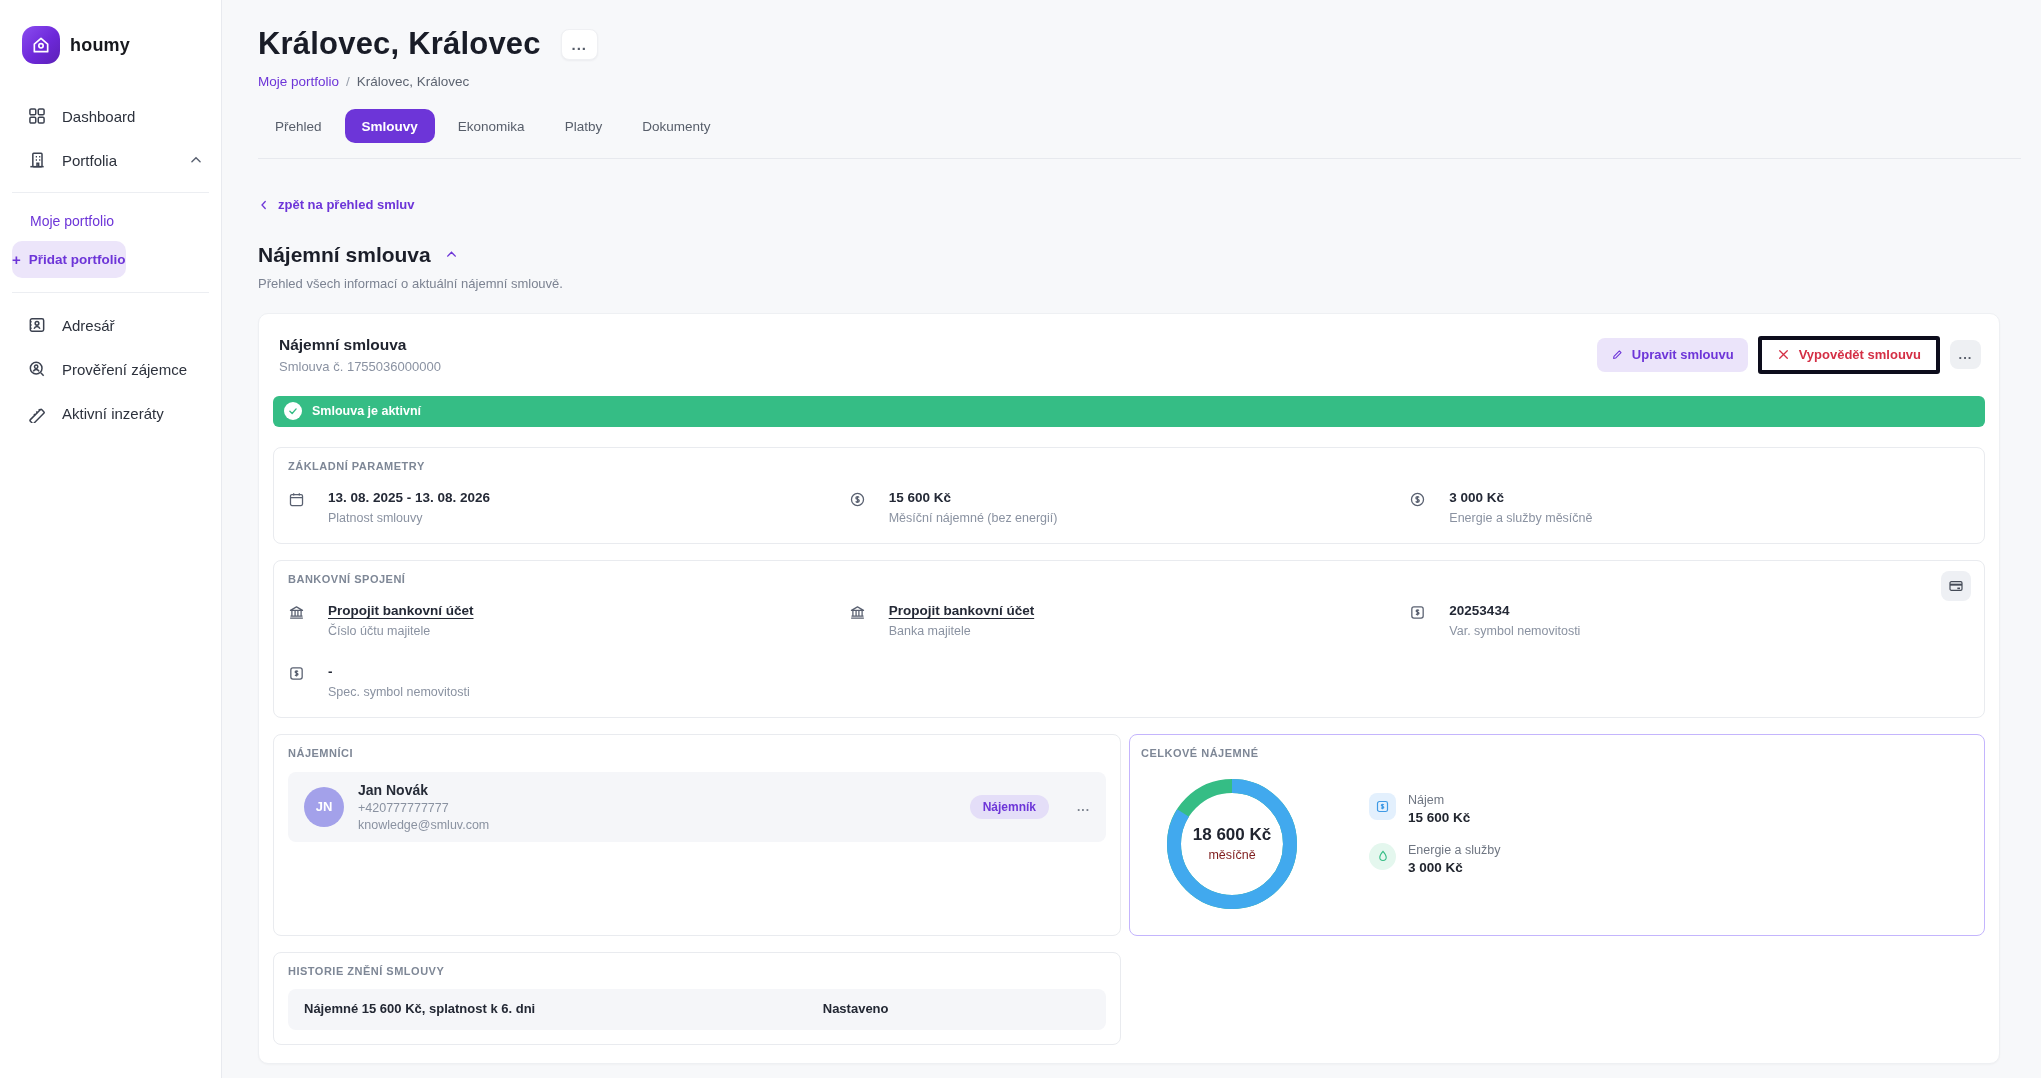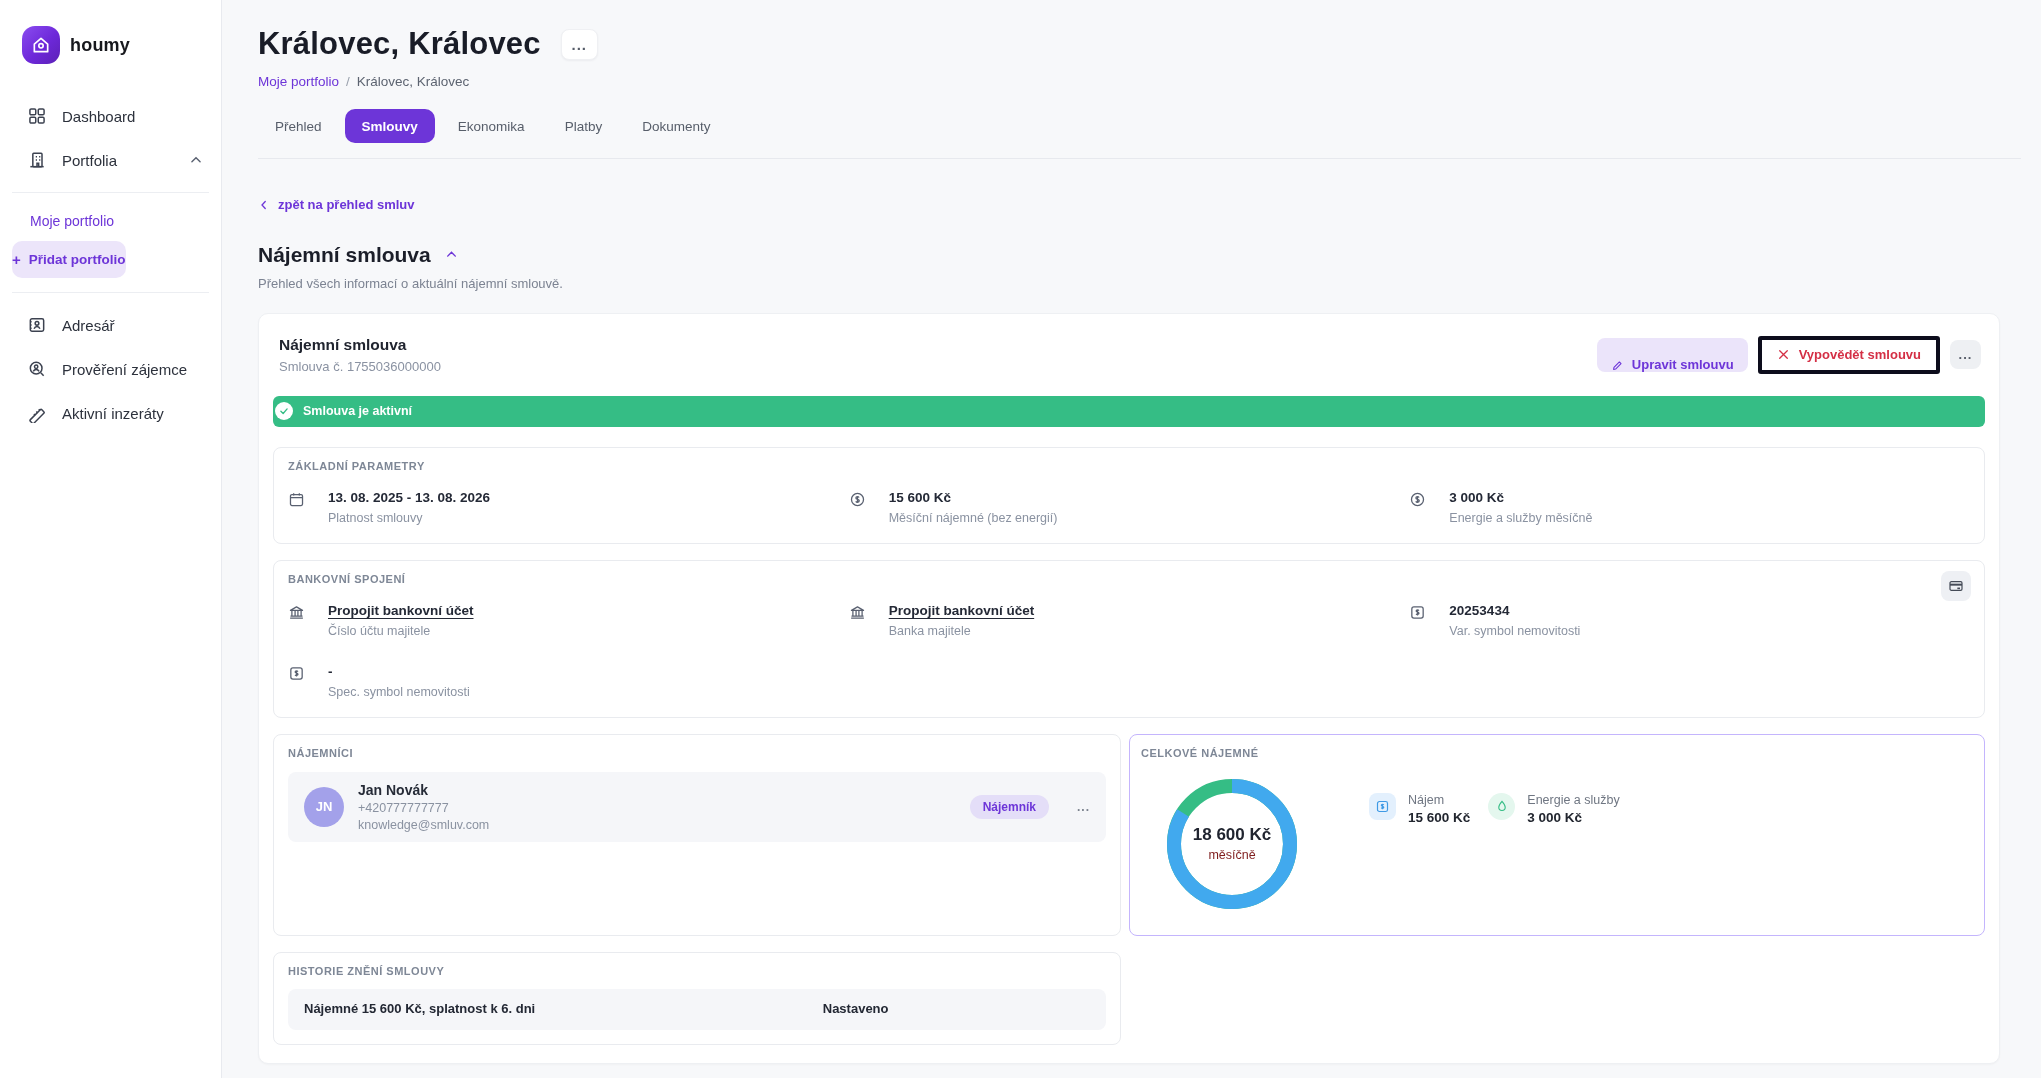--- a/index.html
+++ b/index.html
@@ -38,26 +38,26 @@
   .collapse-chevron { color:#6d35d8; display:flex; cursor:pointer; }
   .section-desc { margin-top:9px; font-size:13px; color:#7c London8392; color:#7c8392; }
 
   
   .contract-card { margin-top:22px; background:#ffffff; border:1px solid #eef0f3; border-radius:10px; padding:22px 14px 18px 14px; box-shadow:0 1px 2px rgba(25,28,40,.03); }
   .card-head { display:flex; align-items:flex-start; padding:0 4px 0 6px; }
   .card-head-titles { flex:1; }
   .card-title { font-size:15.5px; font-weight:800; color:#20242f; }
   .card-subtitle { margin-top:5px; font-size:13px; color:#8a92a2; }
   .card-actions { display:flex; align-items:center; gap:10px; }
-  .btn-edit { display:flex; align-items:flex-end; gap:8px; height:34px; padding:0 14px; background:#ebe4fa; border:none; border-radius:8px; color:#6d35d8; font-size:13px; font-weight:700; cursor:pointer; font-family:inherit; }
+  .btn-edit { display:flex; align-items:center; gap:8px; height:34px; padding:0 14px; background:#ebe4fa; border:none; border-radius:8px; color:#6d35d8; font-size:13px; font-weight:700; cursor:pointer; font-family:inherit; }
   .terminate-hilite { border:4px solid #0d0d1c; border-radius:3px; }
   .btn-terminate { display:flex; align-items:center; gap:9px; height:30px; padding:0 15px; background:#ffffff; border:none; color:#d42f45; font-size:13px; font-weight:700; cursor:pointer; font-family:inherit; }
   .btn-more { width:31px; height:29px; background:#eef0f3; border:none; border-radius:8px; color:#565c68; font-size:13px; font-weight:700; display:flex; align-items:center; justify-content:center; cursor:pointer; letter-spacing:1px; font-family:inherit; }
 
-  .status-banner { margin-top:22px; height:31px; border-radius:6px; background:#35bd85; display:flex; align-items:center; gap:10px; padding:0 2px; color:#ffffff; font-size:12.5px; font-weight:700; }
+  .status-banner { margin-top:22px; height:31px; border-radius:6px; background:#35bd85; display:flex; align-items:center; gap:10px; padding:0 11px; color:#ffffff; font-size:12.5px; font-weight:700; }
   .status-check { width:18px; height:18px; border-radius:50%; background:#ffffff; color:#35bd85; display:flex; align-items:center; justify-content:center; }
 
   .sub-card { position:relative; border:1px solid #e9ebef; border-radius:8px; padding:12px 14px 18px 14px; margin-top:16px; }
   .sub-card.first { margin-top:20px; }
   .sub-label { font-size:11px; font-weight:600; letter-spacing:.5px; color:#7e8796; }
   .param-grid { display:grid; grid-template-columns:1fr 1fr 1fr; row-gap:26px; margin-top:18px; }
   .param { display:flex; gap:23px; }
   .param-icon { width:17px; height:17px; color:#596070; margin-top:1px; display:flex; }
   .param-value { font-size:13.5px; font-weight:700; color:#242936; }
   .param-value.link { text-decoration:underline; text-underline-offset:3px; cursor:pointer; font-weight:600; }
@@ -74,21 +74,21 @@
   .tenant-name { font-size:14px; font-weight:700; color:#262b37; }
   .tenant-phone, .tenant-email { margin-top:3px; font-size:12.5px; color:#8a92a1; }
   .tenant-badge { background:#e4def8; color:#6d35d8; font-size:12px; font-weight:600; padding:5px 13px; border-radius:13px; }
   .tenant-more { margin-left:28px; color:#7a818d; font-size:12px; font-weight:700; letter-spacing:1px; cursor:pointer; }
 
   .donut-wrap { display:flex; align-items:flex-start; margin-top:8px; }
   .donut-box { position:relative; width:154px; height:154px; margin-left:14px; }
   .donut-center { position:absolute; inset:0; display:flex; flex-direction:column; align-items:center; justify-content:center; }
   .donut-value { font-size:17px; font-weight:800; color:#20242f; }
   .donut-sub { margin-top:3px; font-size:12.5px; color:#7f1d1d; }
-  .legend { margin-left:60px; margin-top:26px; display:flex; gap:18px; }
+  .legend { margin-left:60px; margin-top:26px; display:flex; flex-direction:column; gap:18px; }
   .legend-item { display:flex; gap:12px; }
   .legend-ic { width:27px; height:27px; border-radius:8px; display:flex; align-items:center; justify-content:center; }
   .legend-ic.blue { background:#e3f0fd; color:#3f9ae5; }
   .legend-ic.green { background:#e4f7ee; color:#35bd85; border-radius:50%; }
   .legend-label { font-size:12.5px; color:#6f7682; }
   .legend-value { margin-top:3px; font-size:13.5px; font-weight:800; color:#22262f; }
 
   .history-card { width:848px; border:1px solid #e9ebef; border-radius:8px; padding:12px 14px 14px 14px; margin-top:16px; }
   .history-row { margin-top:12px; background:#f5f6f9; border-radius:8px; padding:12px 16px 14px 16px; display:flex; }
   .history-main { width:66%; }

